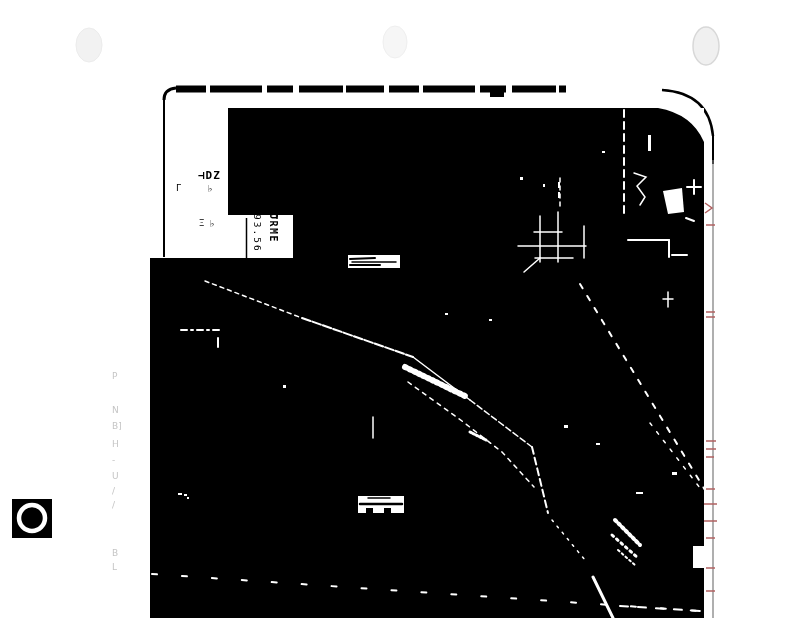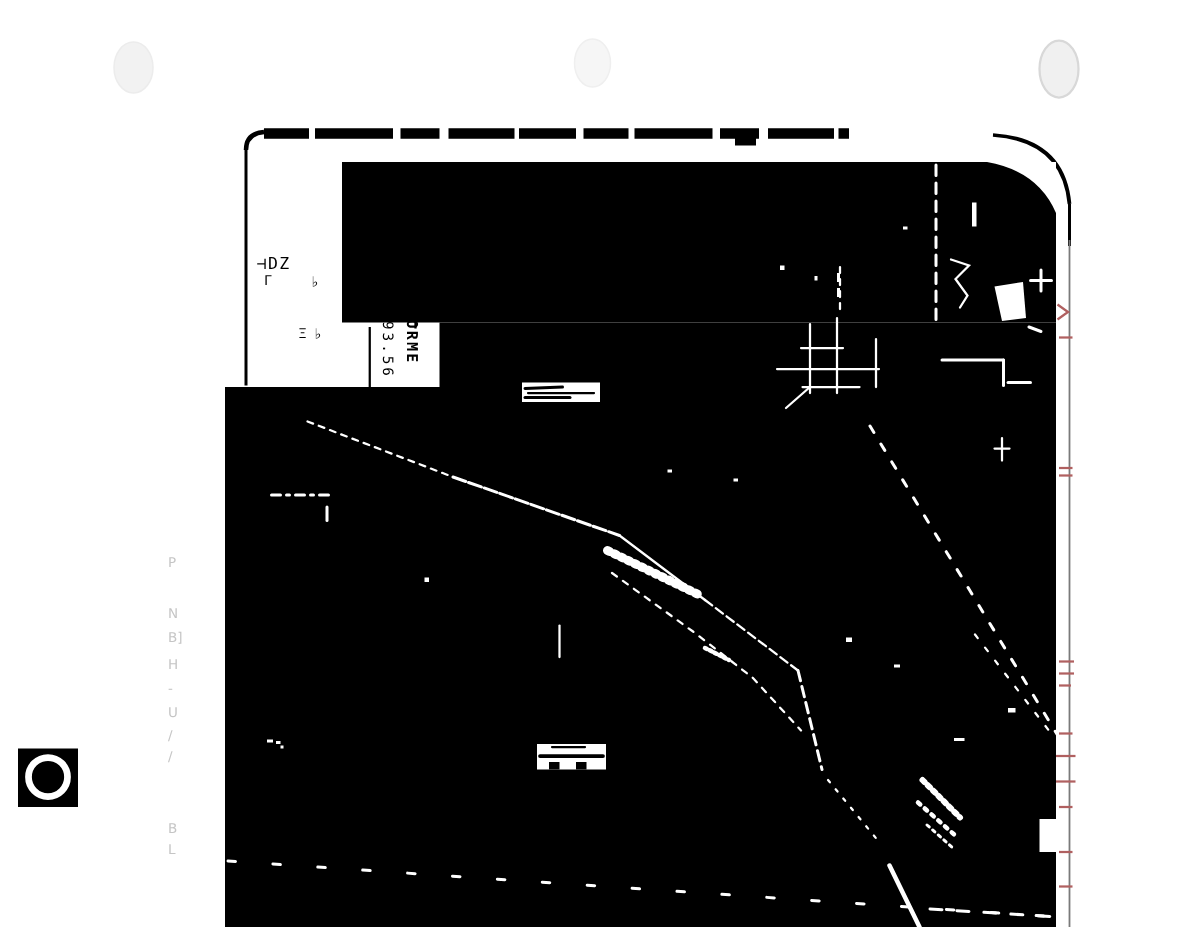--- a/index.html
+++ b/index.html
@@ -178,21 +178,21 @@
       <line class="sRd" x1="706" y1="568" x2="715" y2="568"></line>
       <line class="sRd" x1="706" y1="591" x2="715" y2="591"></line>
     </g>
 
     <g>
       <rect class="fIn" x="12" y="499" width="40" height="39"></rect>
       <circle class="sFt" cx="32" cy="518" r="13" stroke-width="4.5"></circle>
     </g>
   </svg>
 
-  <span class="frag" style="left:171px;top:170px;font-size:11px;font-weight:normal;letter-spacing:1px;">⊣DZ</span>
+  <span class="frag" style="left:198px;top:170px;font-size:11px;font-weight:bold;letter-spacing:1px;">⊣DZ</span>
   <span class="frag" style="left:176px;top:184px;font-size:9px;">Γ</span>
   <span class="frag" style="left:207px;top:184px;font-size:10px;">♭</span>
   <span class="frag" style="left:199px;top:219px;font-size:9px;">Ξ</span>
   <span class="frag" style="left:209px;top:219px;font-size:10px;">♭</span>
 
   <span class="frag vtext" style="left:262px;top:214px;font-size:9.5px;letter-spacing:2px;">93.56</span>
   <span class="frag vtext" style="left:278px;top:213px;font-size:10px;font-weight:bold;letter-spacing:1.5px;">ORME</span>
 
   <span class="margin-char" style="top:372px;">P</span>
   <span class="margin-char" style="top:406px;">N</span>

